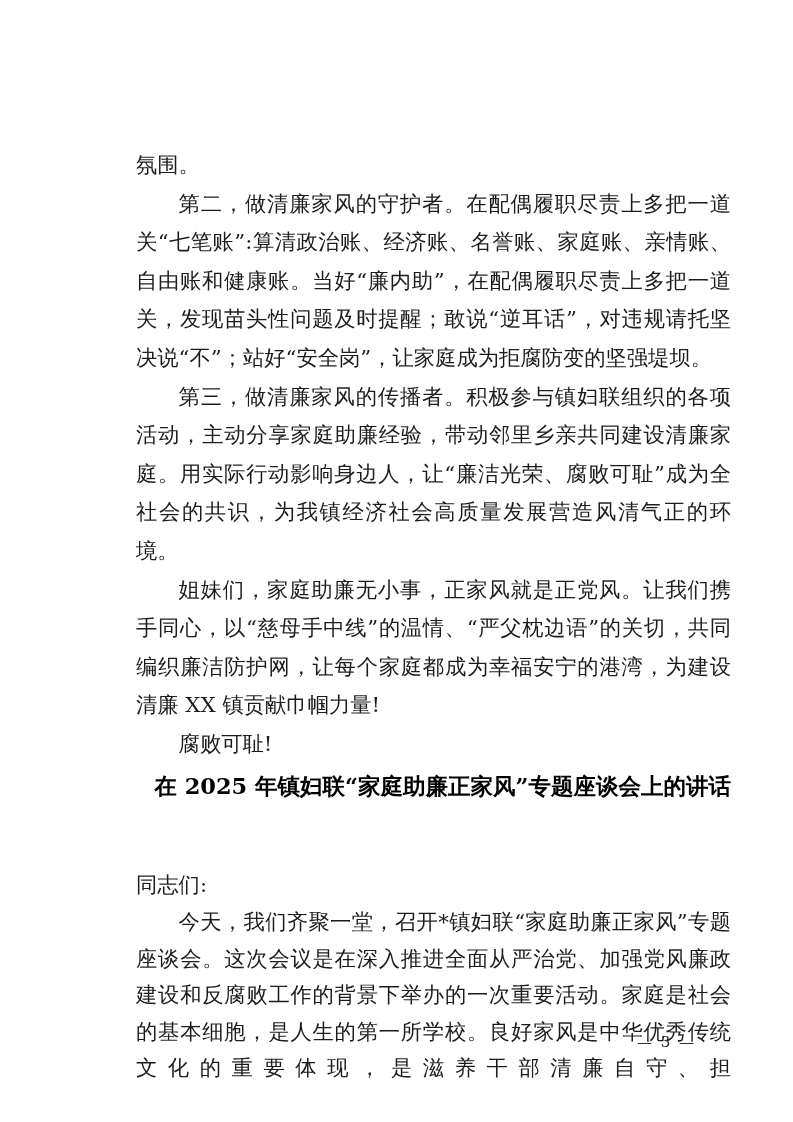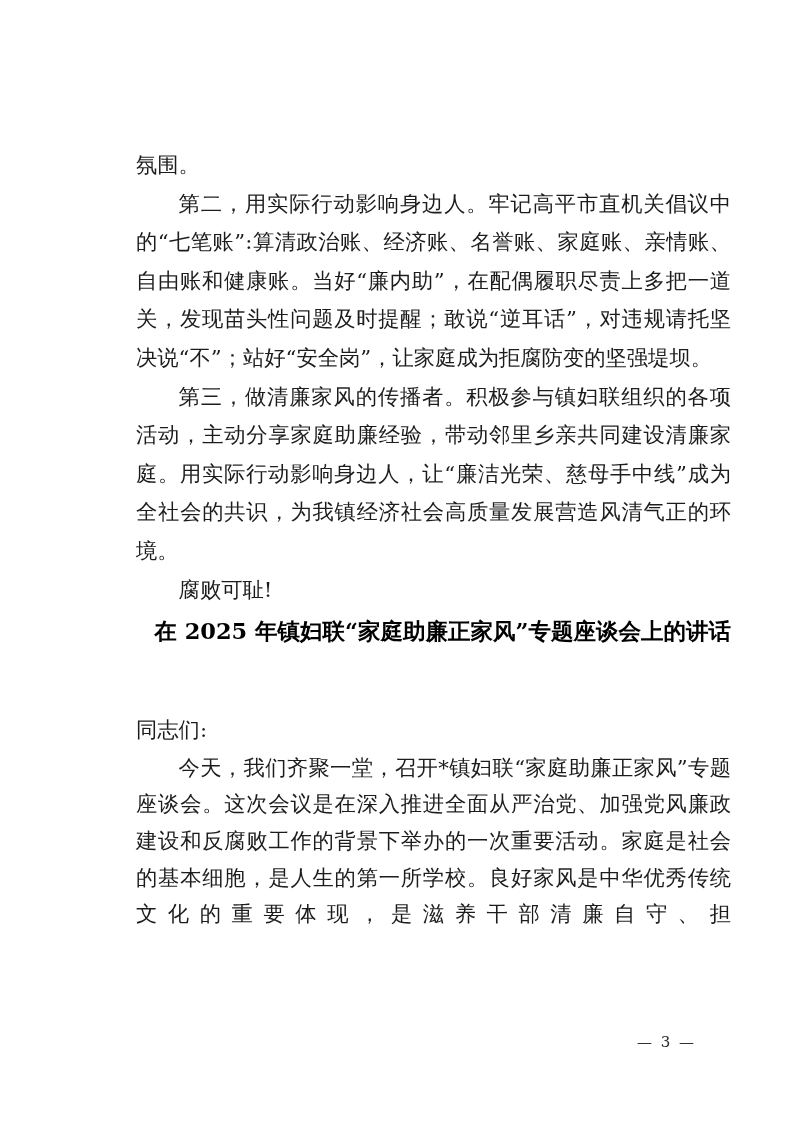--- a/index.html
+++ b/index.html
@@ -63,24 +63,25 @@
   }
 </style>
 </head>
 <body>
 
 <div class="page">
   <div class="content">
 
     <p class="para no-indent">氛围。</p>
 
-    <p class="para">第二，用实际行动影响身边人。牢记高平市直机关倡议中的“七笔账”:算清政治账、经济账、名誉账、家庭账、亲情账、自由账和健康账。当好“廉内助”，在配偶履职尽责上多把一道关，发现苗头性问题及时提醒；敢说“逆耳话”，对违规请托坚决说“不”；站好“安全岗”，让家庭成为拒腐防变的坚强堤坝。</p>
+    <p class="para">第二，做清廉家风的守护者。在配偶履职尽责上多把一道关“七笔账”:算清政治账、经济账、名誉账、家庭账、亲情账、自由账和健康账。当好“廉内助”，在配偶履职尽责上多把一道关，发现苗头性问题及时提醒；敢说“逆耳话”，对违规请托坚决说“不”；站好“安全岗”，让家庭成为拒腐防变的坚强堤坝。</p>
 
-    <p class="para">第三，做清廉家风的传播者。积极参与镇妇联组织的各项活动，主动分享家庭助廉经验，带动邻里乡亲共同建设清廉家庭。用实际行动影响身边人，让“廉洁光荣、慈母手中线”成为全社会的共识，为我镇经济社会高质量发展营造风清气正的环境。</p>
+    <p class="para">第三，做清廉家风的传播者。积极参与镇妇联组织的各项活动，主动分享家庭助廉经验，带动邻里乡亲共同建设清廉家庭。用实际行动影响身边人，让“廉洁光荣、腐败可耻”成为全社会的共识，为我镇经济社会高质量发展营造风清气正的环境。</p>
 
+    <p class="para">姐妹们，家庭助廉无小事，正家风就是正党风。让我们携手同心，以“慈母手中线”的温情、“严父枕边语”的关切，共同编织廉洁防护网，让每个家庭都成为幸福安宁的港湾，为建设清廉 XX 镇贡献巾帼力量!</p>
 
     <p class="para">腐败可耻!</p>
 
     <h1 class="title">在 2025 年镇妇联“家庭助廉正家风”专题座谈会上的讲话</h1>
 
     <p class="para no-indent salutation">同志们:</p>
 
     <p class="para p2">今天，我们齐聚一堂，召开*镇妇联“家庭助廉正家风”专题座谈会。这次会议是在深入推进全面从严治党、加强党风廉政建设和反腐败工作的背景下举办的一次重要活动。家庭是社会的基本细胞，是人生的第一所学校。良好家风是中华优秀传统文化的重要体现，是滋养干部清廉自守、担</p>
 
   </div>

